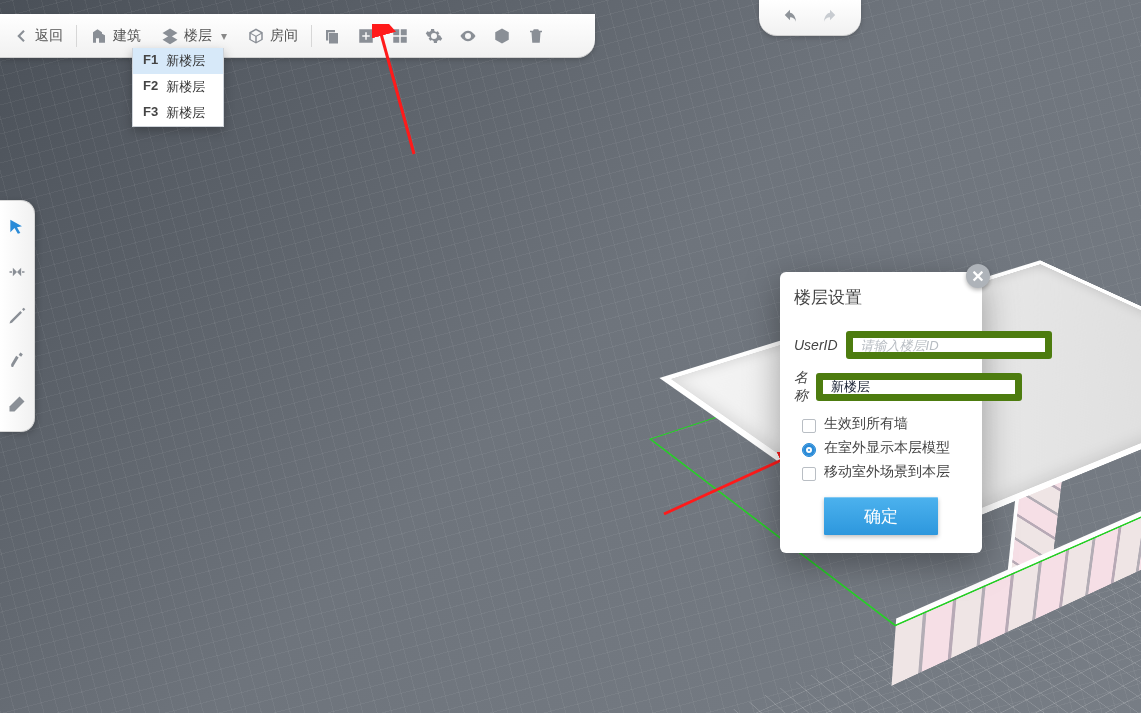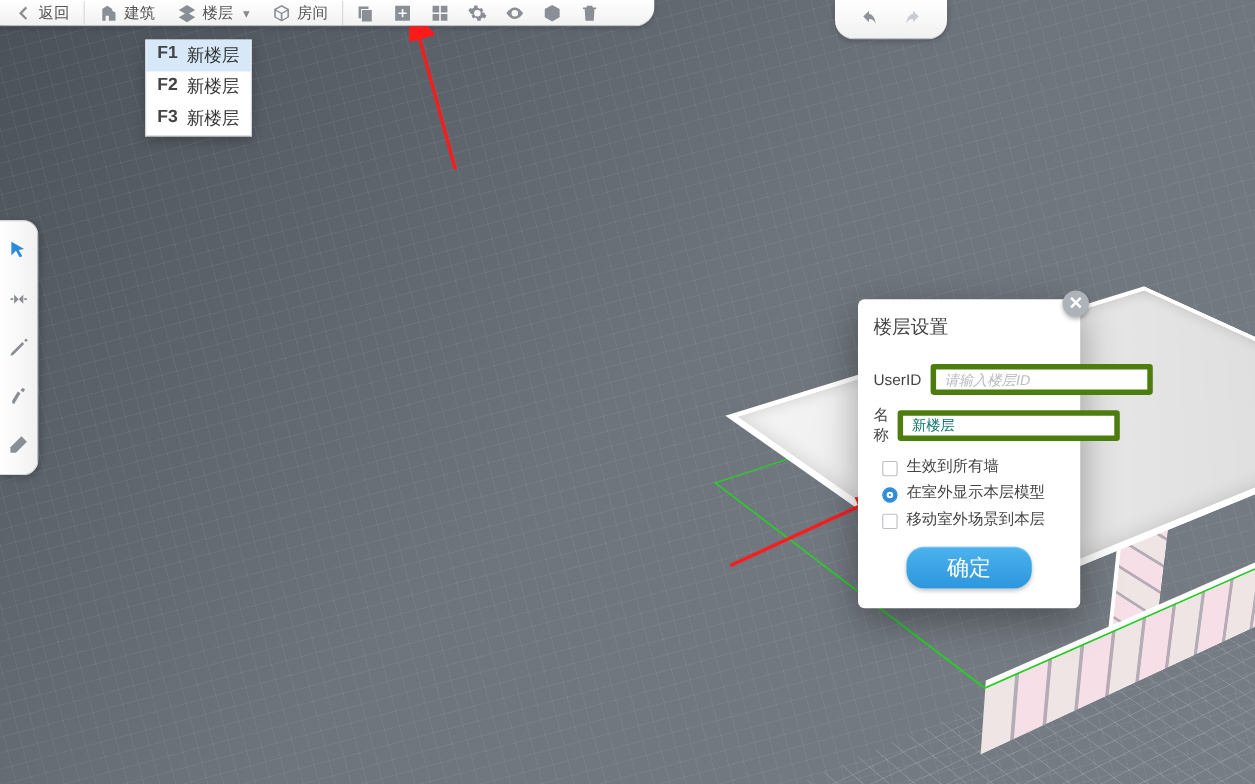--- a/index.html
+++ b/index.html
@@ -36,39 +36,39 @@
     border-top:6px solid #fff;
   }
   .b-front { width:520px; height:70px; top:360px; transform-origin: top; transform: rotateX(-90deg); }
   .b-side  { width:360px; height:70px; left:520px; transform-origin: left; transform: rotateY(90deg); }
   .b-front::after,.b-side::after { content:""; position:absolute; inset:0;
     background: repeating-linear-gradient(90deg, transparent 0, transparent 30px, rgba(90,90,110,.4) 30px, rgba(90,90,110,.4) 34px);}
   .sel-outline { position:absolute; width:536px; height:376px; transform: translate(-8px,-8px) translateZ(0px); border:2px solid #25d025; }
 
   
   .topbar {
-    position:absolute; top:0; left:0; height:24px; display:flex; align-items:center;
+    position:absolute; top:14px; left:0; height:44px; display:flex; align-items:center;
     background: linear-gradient(#ffffff,#f1f1f1);
     border-bottom:1px solid #d0d0d0;
     border-radius: 0 0 18px 0;
     padding: 0 42px 0 2px;
     box-shadow: 0 2px 5px rgba(0,0,0,0.18);
   }
   .tb-item { display:flex; align-items:center; gap:5px; padding:0 10px; height:36px; color:#555; font-size:14px; cursor:pointer; }
   .tb-sep { width:1px; height:22px; background:#d7d7d7; margin:0 3px;}
   .tb-ico { width:18px; height:18px; display:inline-flex; align-items:center; justify-content:center; color:#8a8f96;}
   .tb-ico svg { width:18px; height:18px; fill:#8a8f96; }
   .icon-only { padding:0 8px; }
 
   .chev { font-size:12px; color:#888; margin-left:4px; }
 
   .dropdown {
-    position:absolute; left:132px; top:36px;
+    position:absolute; left:132px; top:48px;
     background:#fff; border:1px solid #cfd4da; border-top:none;
-    box-shadow:0 4px 10px rgba(0,0,0,.25); font-size:16px; color:#333;
+    box-shadow:0 4px 10px rgba(0,0,0,.25); font-size:13px; color:#333;
     min-width:92px;
   }
   .dropdown .drow { padding:4px 10px; display:flex; gap:8px; cursor:pointer;}
   .dropdown .drow .fn { font-weight:600; color:#444; }
   .dropdown .drow.sel { background:#d7e9f9; }
 
   
   .histbar {
     position:absolute; top:0; right:280px; height:36px; padding:0 22px;
     display:flex; align-items:center; gap:22px;
@@ -104,39 +104,39 @@
     padding:14px 14px 18px 14px;
   }
   .dlg-close {
     position:absolute; right:-8px; top:-8px; width:24px; height:24px;
     border-radius:50%; background:#aeb3b9; color:#fff; font-weight:bold;
     display:flex; align-items:center; justify-content:center; cursor:pointer;
     box-shadow:0 2px 4px rgba(0,0,0,.3);
   }
   .dlg-title { font-size:17px; color:#444; margin-bottom:22px;}
   .frow { display:flex; align-items:center; gap:8px; margin-bottom:10px; font-size:14px; color:#444;}
-  .flab { width:48px; text-align:right;}
+  .flab { width:48px; text-align:right;font-style:italic;}
   .finput {
-    flex:1; height:28px; border:5px solid #4d7c0f; border-radius:3px; padding:0 8px;
-    font-size:13px; color:#0f766e; outline:none;
+    flex:1; height:28px; border:7px solid #4d7c0f; border-radius:3px; padding:0 8px;
+    font-size:13px; color:#0f172a; outline:none;
   }
   .finput::placeholder { color:#b7bcc2; font-style:italic;}
   .unit {
     width:22px; text-align:center; color:#555; font-size:13px;
     border-left:1px solid #c9ced4; margin-left:-23px; background:#fff; pointer-events:none;
     height:26px; line-height:26px; position:relative; left:-1px;
   }
   .hrow-wrap { position:relative; display:flex; align-items:center; flex:1;}
   .chk-row { display:flex; align-items:flex-end; gap:8px; margin:6px 0 2px 8px; font-size:14px; color:#444;}
   .chk { width:14px; height:14px; border:1px solid #b9bec4; border-radius:2px; background:#fff; display:inline-block;}
   .chk.on { background:#2a8bd8; border-color:#2a8bd8; box-shadow: inset 0 0 0 3px #2a8bd8, inset 0 0 0 5px #fff;}
   .btn-ok {
     display:block; margin:16px auto 0 auto; width:114px; height:38px;
-    background: linear-gradient(#4cb2ee,#2d97dd); color:#fff; font-size:20px;
-    border:none; border-radius:16px; cursor:pointer;
+    background: linear-gradient(#4cb2ee,#2d97dd); color:#fff; font-size:17px;
+    border:none; border-radius:1px; cursor:pointer;
     box-shadow: 0 2px 4px rgba(0,0,0,.25), inset 0 1px 0 rgba(255,255,255,.3);
   }
 
 </style>
 </head>
 <body>
 
 <div class="viewport">
   <div class="grid-far"></div>
   <div class="scene">

